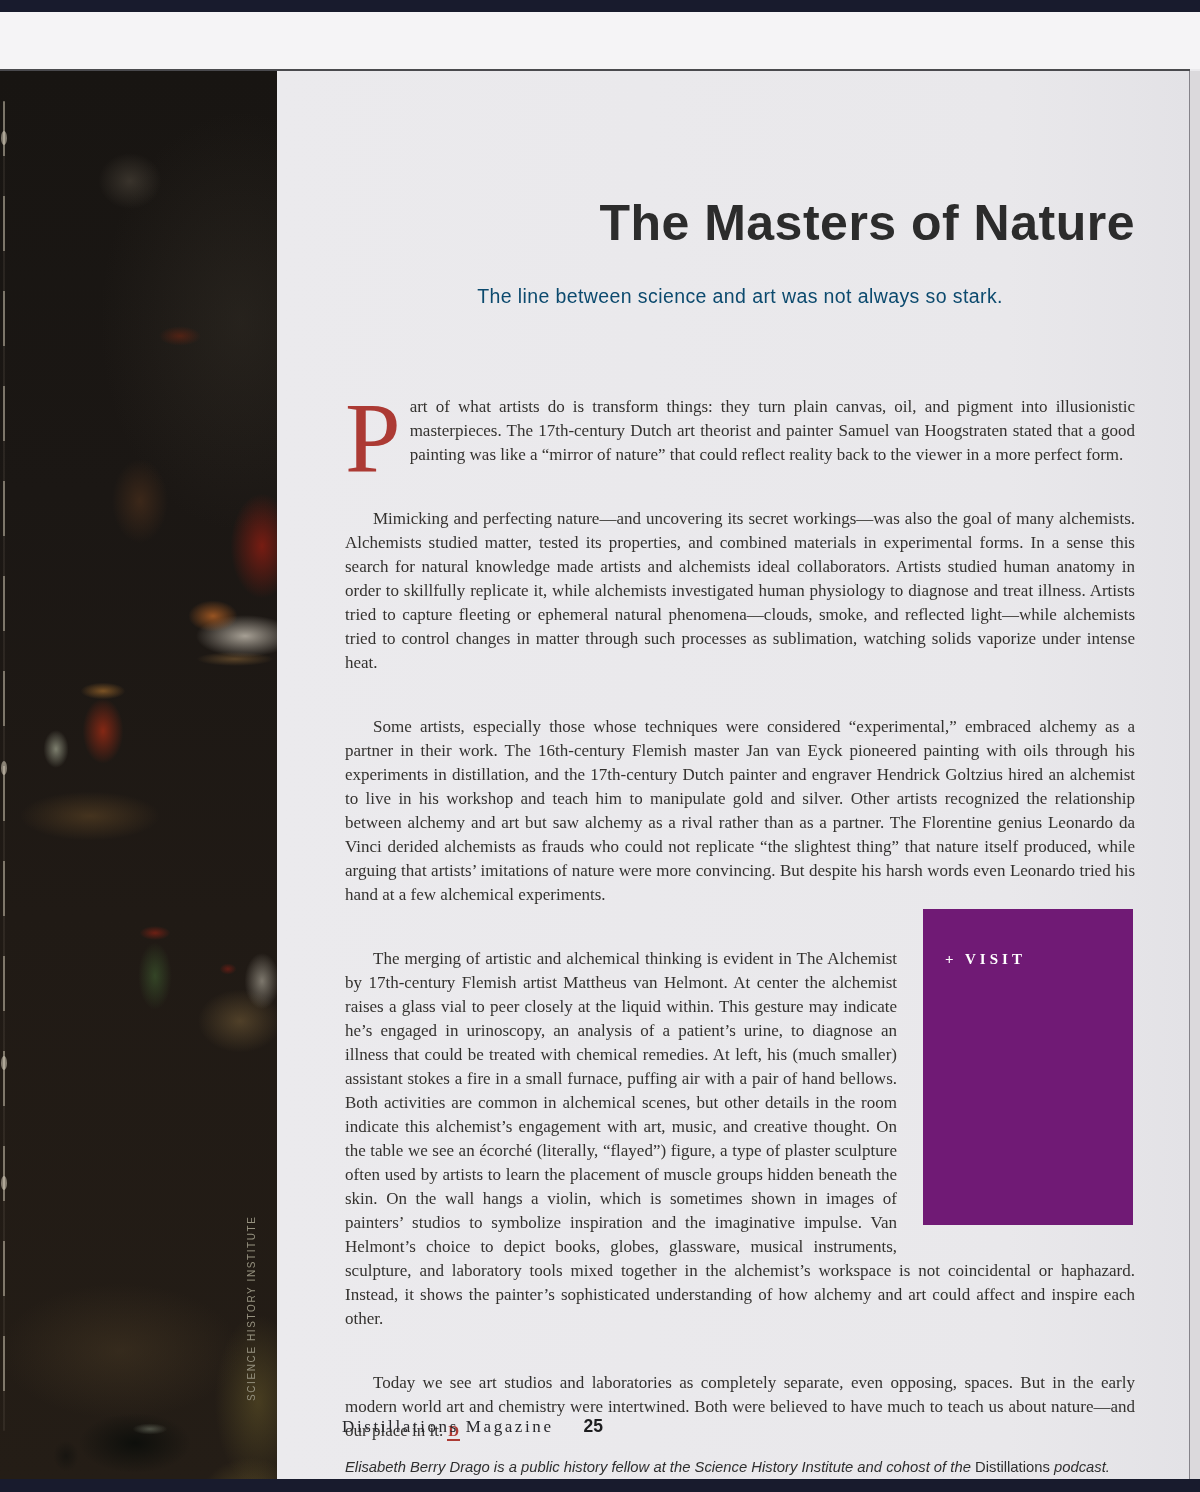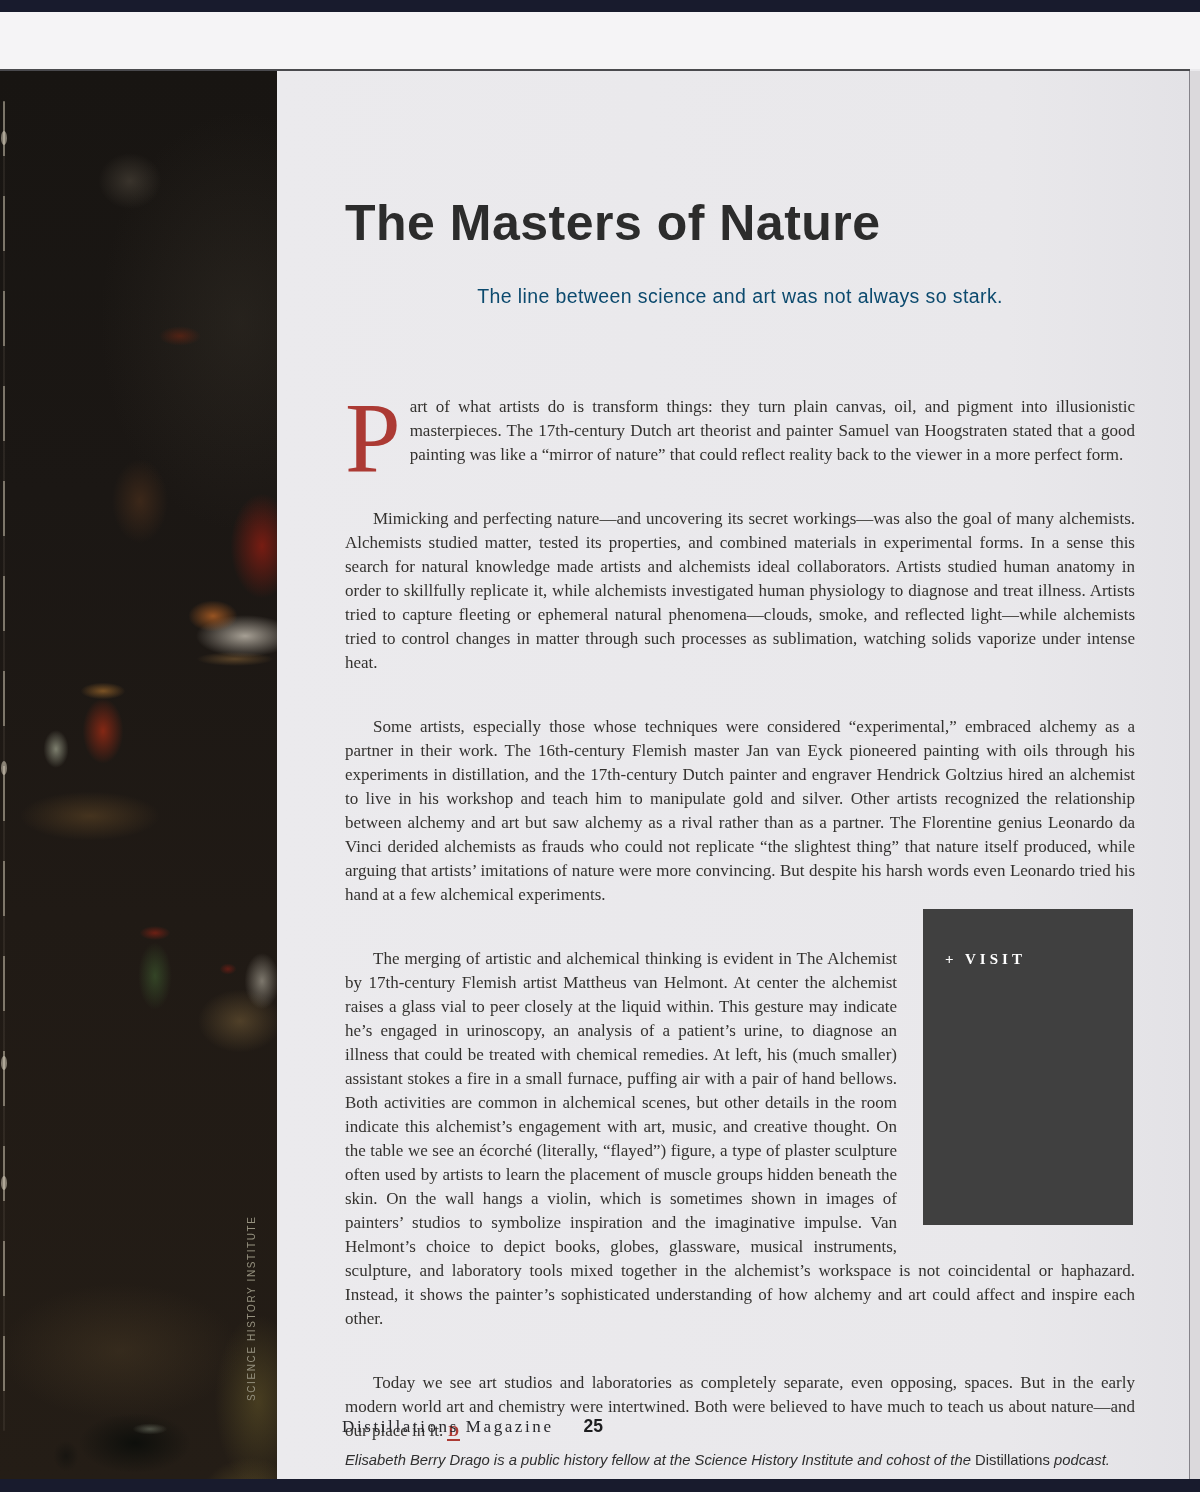--- a/index.html
+++ b/index.html
@@ -50,48 +50,48 @@
   .thread-knot{position:absolute;left:1px;width:6px;height:14px;border-radius:50%;background:rgba(215,206,188,.55);}
   .photo-credit{
     position:absolute; left:246px; top:1160px; height:170px;
     writing-mode:vertical-rl; transform:rotate(180deg);
     font-family:"Liberation Sans", sans-serif; font-size:10px; letter-spacing:1.6px;
     color:#95917f; white-space:nowrap;
   }
 
   
   .content{position:absolute;left:345px;top:71px;width:790px;color:#34322f;}
-  .title{margin-top:126px;text-align:left;font-family:"Liberation Sans", sans-serif;
+  .title{margin-top:126px;text-align:right;font-family:"Liberation Sans", sans-serif;
     font-weight:bold;font-size:50px;line-height:52px;letter-spacing:.5px;color:#2c2c2c;}
   .subtitle{margin-top:22px;text-align:center;font-family:"Liberation Sans", sans-serif;
     font-size:19.5px;line-height:26px;color:#0c4a6e;letter-spacing:.4px;}
   .byline{margin-top:32px;text-align:center;font-family:"Liberation Sans", sans-serif;
     font-size:13.5px;letter-spacing:2.8px;color:#2e2e2e;}
 
   .article{margin-top:86px;font-size:17px;line-height:24px;text-align:justify;hyphens:auto;}
   .article p{margin:0;}
   .article p.indent{text-indent:28px;margin-top:40px;}
   .dropcap{float:left;font-family:"Liberation Serif", serif;font-size:100px;line-height:76px;
     color:#ac3a34;margin:5px 9px 0 0;}
   .em{}
   .end-mark{font-family:"Liberation Serif", serif;font-weight:bold;font-size:15px;color:#ac3a34;
     border-bottom:2px solid #ac3a34;margin-left:4px;padding:0 1px;}
 
   
   .visit-box{
-    float:right;width:210px;height:316px;box-sizing:border-box;background:#404040;
+    float:right;width:210px;height:316px;box-sizing:border-box;background:#701a75;
     margin:2px 2px 14px 26px;padding:38px 20px 20px 22px;
     color:#ececec;font-family:"Liberation Sans", sans-serif;text-align:left;
   }
   .visit-label{font-family:"Liberation Serif", serif;font-weight:bold;font-size:15px;
     letter-spacing:4px;color:#fff;}
   .visit-body{margin-top:24px;font-size:16.5px;line-height:25.5px;color:#ececec;hyphens:auto;}
   .visit-title{font-weight:bold;font-style:italic;color:#fff;}
 
-  .credit-line{margin-top:7px;font-family:"Liberation Sans", sans-serif;font-style:italic;
+  .credit-line{margin-top:14px;font-family:"Liberation Sans", sans-serif;font-style:italic;
     font-size:14.8px;line-height:20px;color:#2f2f2f;text-align:left;}
   .credit-line .upright{font-style:normal;}
 
   .footer{position:absolute;left:342px;top:1416px;width:790px;
     font-family:"Liberation Serif", serif;font-size:17px;letter-spacing:2.6px;color:#26262a;}
   .footer .page-num{font-family:"Liberation Sans", sans-serif;font-weight:bold;
     letter-spacing:0;font-size:17.5px;margin-left:30px;color:#1d1d1f;}
 </style>
 </head>
 <body>

